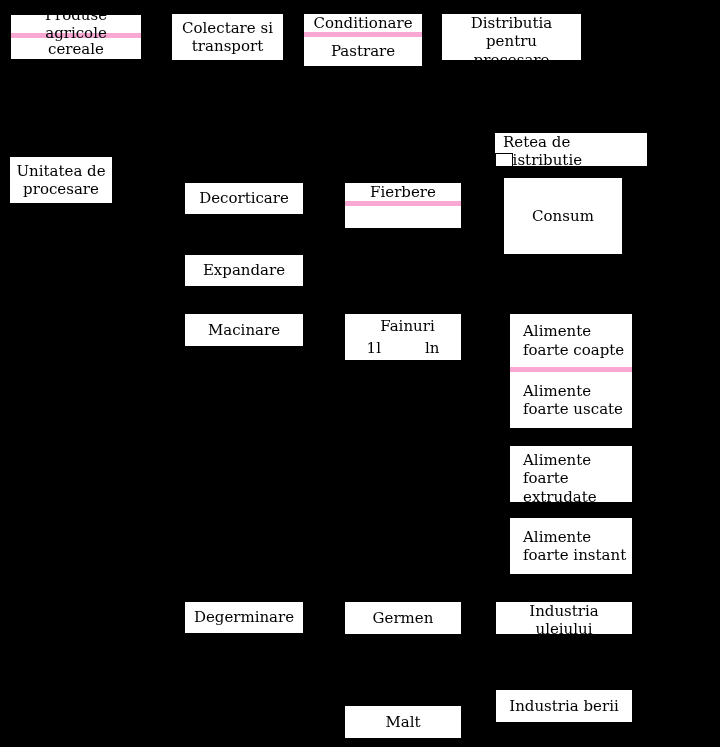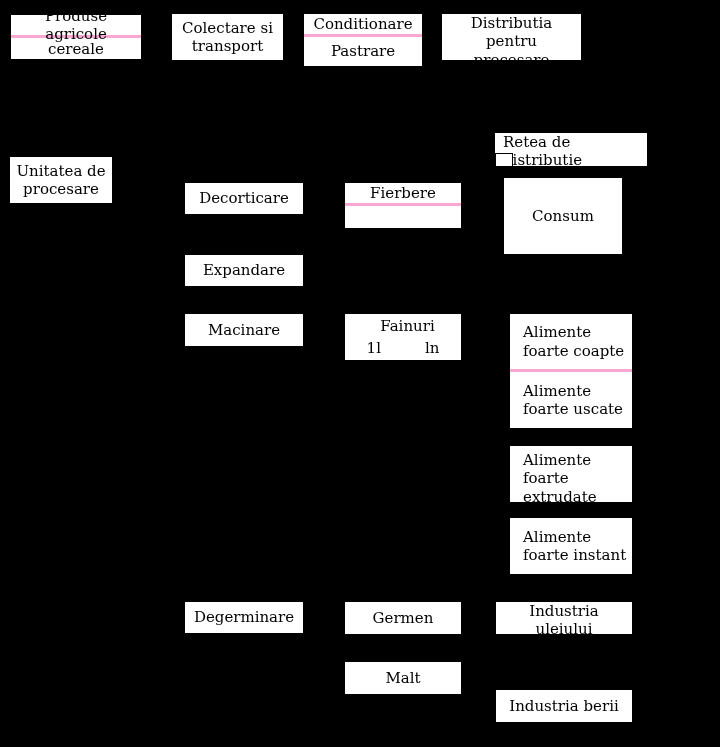--- a/index.html
+++ b/index.html
@@ -29,21 +29,21 @@
     box-sizing: border-box;
     display: flex;
     align-items: center;
     justify-content: center;
     text-align: center;
     line-height: 1.22;
     padding: 0 3px;
     flex: none;
   }
   .cell.div-below {
-    border-bottom: 3px solid #f9a8d4;
+    border-bottom: 5px solid #f9a8d4;
   }
   .cell.grow {
     flex: 1 1 auto;
   }
   .cell .txt {
     display: block;
     width: 100%;
   }
   .notch {
     position: absolute;
@@ -165,21 +165,21 @@
       </span>
     </div>
   </div>
 
   <div class="box" style="left:344px; top:601px; width:118px; height:34px;">
     <div class="cell grow t15">
       <span class="txt">Germen</span>
     </div>
   </div>
 
-  <div class="box" style="left:344px; top:661px; width:118px; height:34px;">
+  <div class="box" style="left:344px; top:705px; width:118px; height:34px;">
     <div class="cell grow t15">
       <span class="txt">Malt</span>
     </div>
   </div>
 
   <div class="box" style="left:509px; top:313px; width:124px; height:116px;">
     <div class="cell div-below t15" style="height:58px; justify-content:flex-start; padding-left:13px;">
       <span class="txt" style="text-align:left;">
         <span>Alimente</span><br>
         <span>foarte coapte</span>

